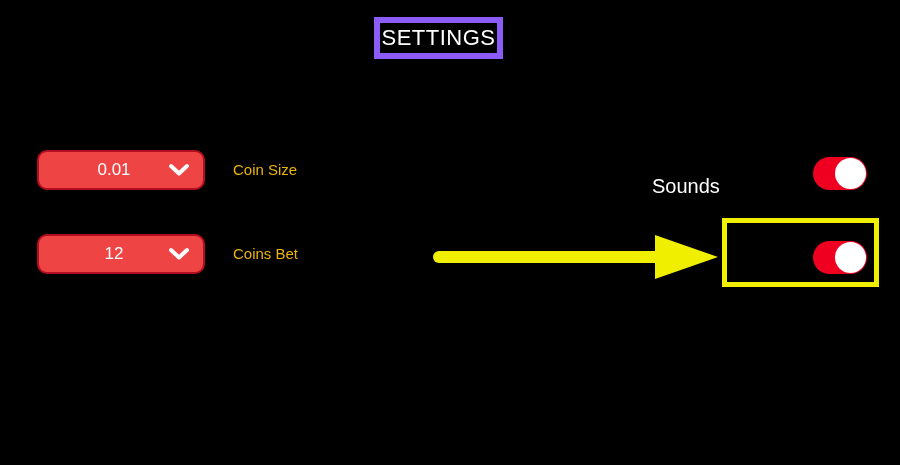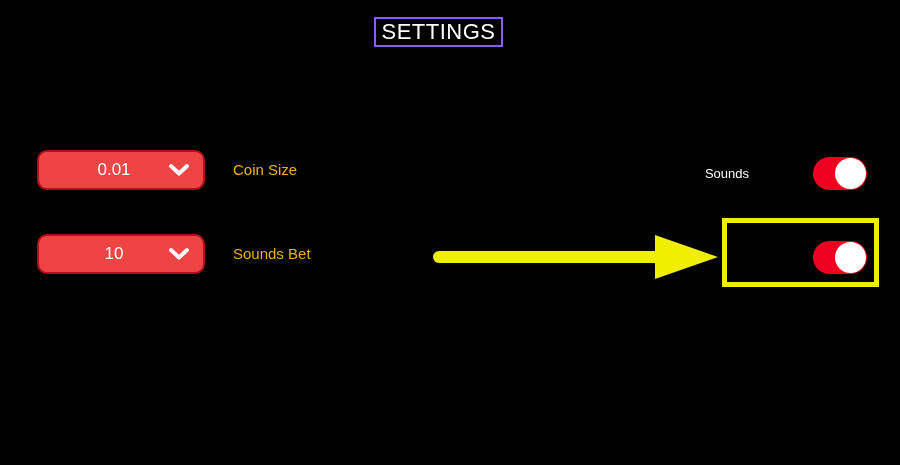--- a/index.html
+++ b/index.html
@@ -4,22 +4,22 @@
 <style>
   html, body { margin:0; padding:0; background:#000; }
   .stage {
     position:relative; width:900px; height:465px; background:#000000;
     overflow:hidden; font-family:"Liberation Sans", sans-serif;
     -webkit-font-smoothing:antialiased;
   }
 
   
   .title-box {
-    position:absolute; left:374px; top:17px; width:129px; height:30px;
-    box-sizing:border-box; border:2px solid #8b5cf6; background:#000;
+    position:absolute; left:374px; top:17px; width:129px; height:42px;
+    box-sizing:border-box; border:6px solid #8b5cf6; background:#000;
     display:flex; align-items:center; justify-content:center;
   }
   .title-text { color:#ffffff; font-size:22px; letter-spacing:0.5px; }
 
   
   .dropdown {
     position:absolute; left:37px; width:168px; height:40px;
     box-sizing:border-box; border:2px solid #b30d20; border-radius:10px;
     background:#ef4444; display:flex; align-items:center; justify-content:center;
     cursor:pointer;
@@ -31,23 +31,24 @@
 
   .dd-label {
     position:absolute; left:233px; height:40px; line-height:40px;
     color:#eab308; font-size:15px; white-space:nowrap;
   }
   .dd-label.coin-size { top:150px; }
   .dd-label.coins-bet { top:234px; }
 
   
   .toggle-label {
-    position:absolute; right:98px; width:150px; text-align:center;
-    color:#ffffff; font-size:13px; height:33px; line-height:33px;
+    position:absolute; right:98px; width:150px; text-align:left;
+    color:#ffffff; font-size:20px; height:33px; line-height:33px;
     white-space:nowrap;
+    margin-top:13px;
   }
   .toggle-label.sounds { top:157px; }
   .toggle-label.quick-spin { top:241px; }
 
   .toggle {
     position:absolute; width:54px; height:33px; border-radius:17px;
     background:#ef0021; cursor:pointer;
   }
   .toggle.sounds { left:813px; top:157px; }
   .toggle.quick-spin { left:813px; top:241px; }
@@ -77,26 +78,26 @@
 
   <div class="dropdown coin-size">
     <span class="dd-value">0.01</span>
     <svg class="chev" width="22" height="13" viewBox="0 0 22 13">
       <polyline points="3,2.5 11,10 19,2.5" fill="none" stroke="#ffffff" stroke-width="4" stroke-linecap="round" stroke-linejoin="round"></polyline>
     </svg>
   </div>
   <div class="dd-label coin-size">Coin Size</div>
 
   <div class="dropdown coins-bet">
-    <span class="dd-value">10</span>
+    <span class="dd-value">12</span>
     <svg class="chev" width="22" height="13" viewBox="0 0 22 13">
       <polyline points="3,2.5 11,10 19,2.5" fill="none" stroke="#ffffff" stroke-width="4" stroke-linecap="round" stroke-linejoin="round"></polyline>
     </svg>
   </div>
-  <div class="dd-label coins-bet">Sounds Bet</div>
+  <div class="dd-label coins-bet">Coins Bet</div>
 
   <div class="toggle-label sounds">Sounds</div>
   <div class="toggle sounds">
     <div class="knob"></div>
   </div>
 
   <div class="highlight-box"></div>
   <div class="toggle quick-spin">
     <div class="knob"></div>
   </div>

